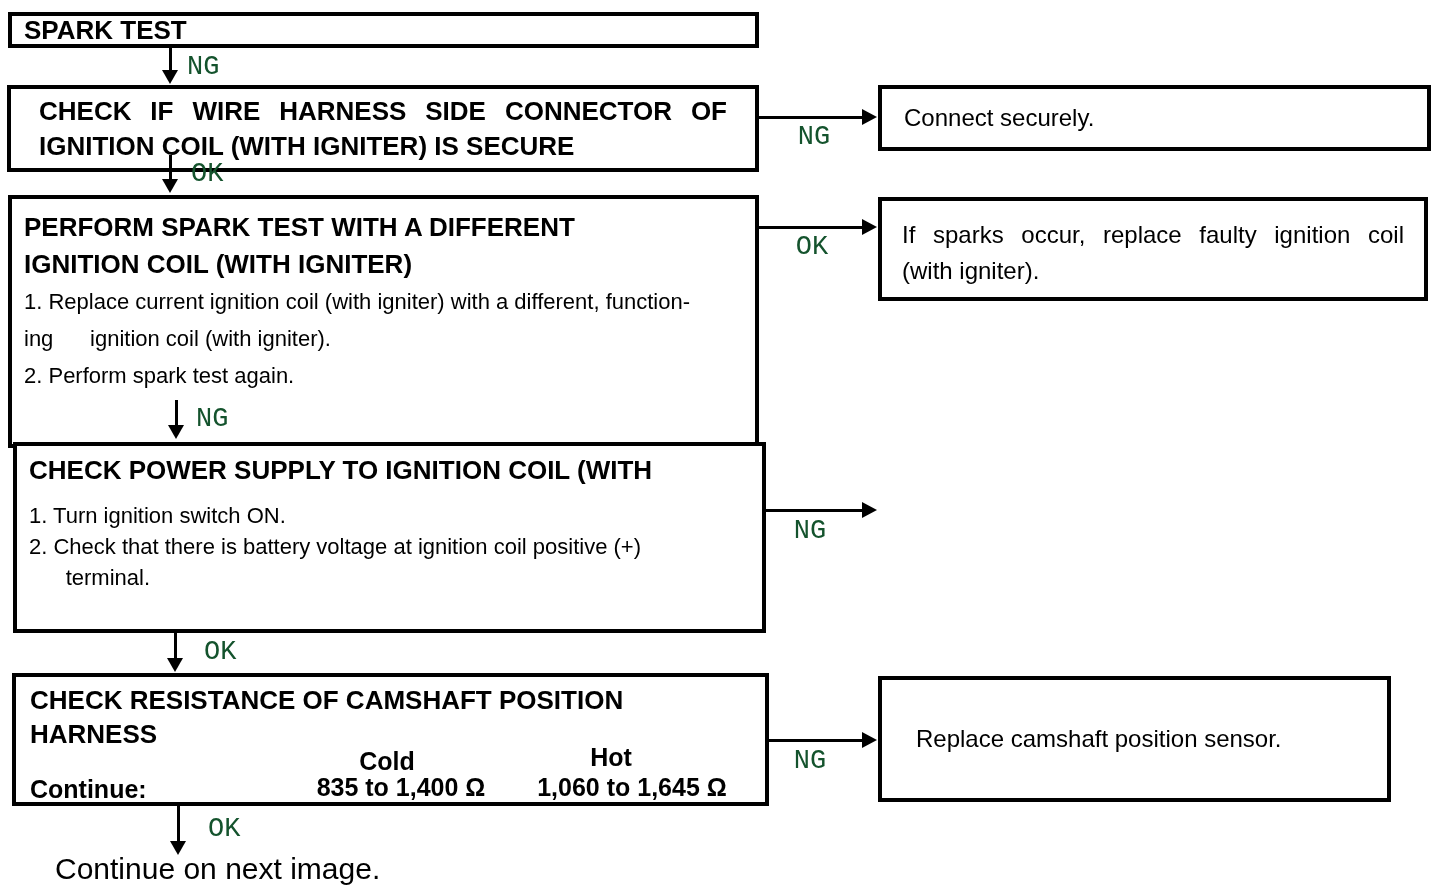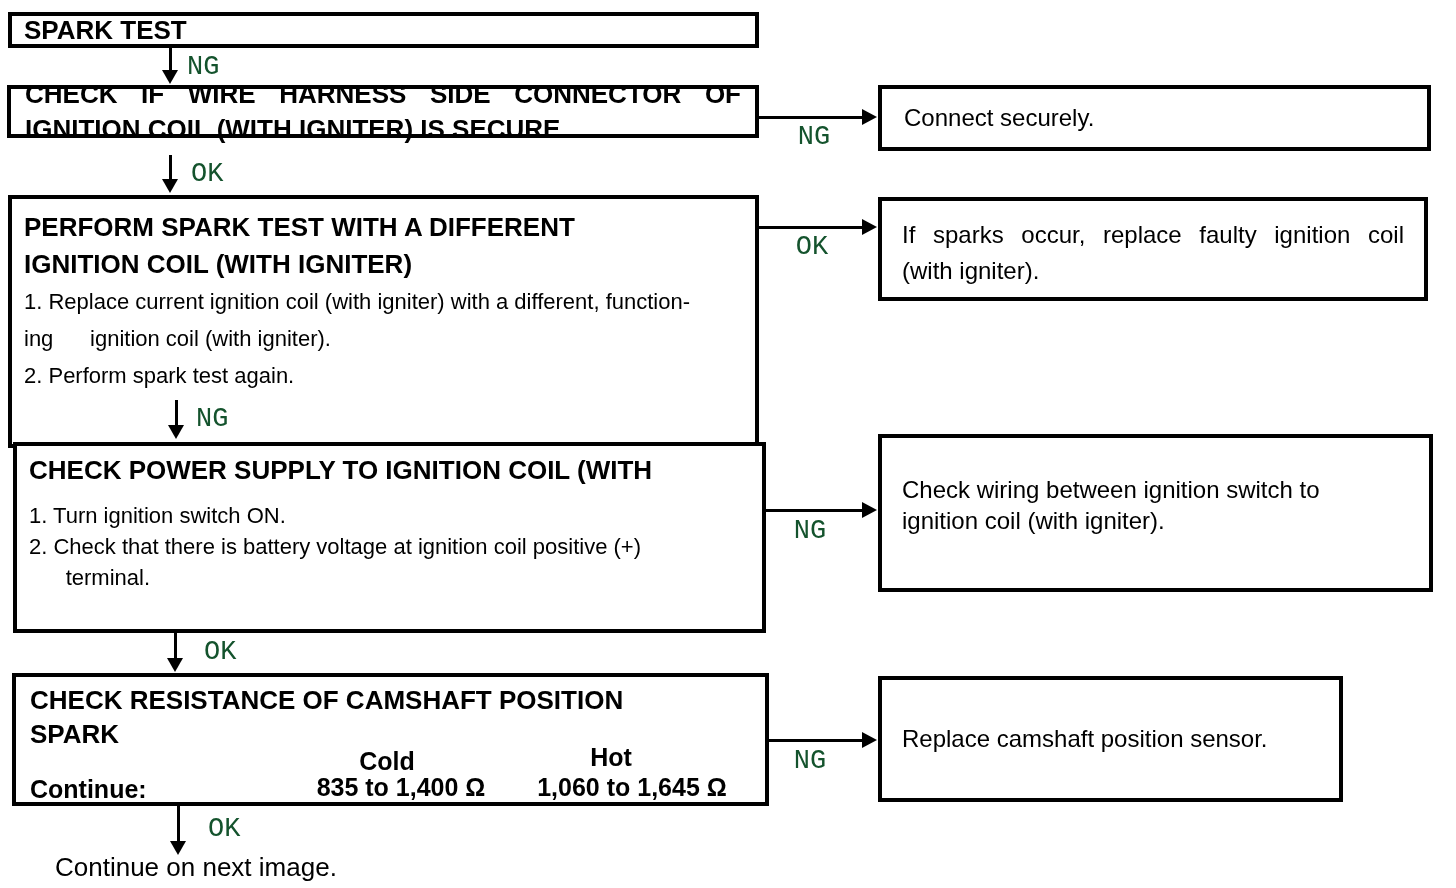--- a/index.html
+++ b/index.html
@@ -36,21 +36,21 @@
 <div id="canvas">
 
   <div class="box vcenter" style="left:8px;top:12px;width:751px;height:36px;padding-left:12px;">
     <span class="title-line">SPARK TEST</span>
   </div>
 
   <div class="vline" style="left:169px;top:47px;height:25px;"></div>
   <div class="tri-down" style="left:162px;top:70px;"></div>
   <span class="conn-label" style="left:187px;top:54px;">NG</span>
 
-  <div class="box vflex" style="left:7px;top:85px;width:752px;height:53px;padding:0 14px;justify-content:center;">
+  <div class="box vflex" style="left:7px;top:85px;width:752px;height:87px;padding:0 28px;justify-content:center;">
     <div class="title-line just" style="line-height:35px;">CHECK IF WIRE HARNESS SIDE CONNECTOR OF</div>
     <div class="title-line" style="line-height:35px;">IGNITION COIL (WITH IGNITER) IS SECURE</div>
   </div>
 
   <div class="hline" style="left:758px;top:116px;width:104px;"></div>
   <div class="tri-right" style="left:862px;top:109px;"></div>
   <span class="conn-label h-label" style="left:814px;top:124px;">NG</span>
 
   <div class="box vcenter" style="left:878px;top:85px;width:553px;height:66px;padding-left:22px;">
     <span class="rtext">Connect securely.</span>
@@ -85,46 +85,42 @@
     <div class="title-line" style="line-height:33px;">CHECK POWER SUPPLY TO IGNITION COIL (WITH</div>
     <div class="body-line" style="line-height:31px;margin-top:13px;">1. Turn ignition switch ON.</div>
     <div class="body-line" style="line-height:31px;">2. Check that there is battery voltage at ignition coil positive (+)</div>
     <div class="body-line" style="line-height:31px;">      terminal.</div>
   </div>
 
   <div class="hline" style="left:765px;top:509px;width:97px;"></div>
   <div class="tri-right" style="left:862px;top:502px;"></div>
   <span class="conn-label h-label" style="left:810px;top:518px;">NG</span>
 
-  <div class="box" style="left:878px;top:434px;width:555px;height:158px;padding:36px 20px 0;">
-    <div class="rtext" style="line-height:31px;">Check wiring between ignition switch to</div>
-    <div class="rtext" style="line-height:31px;">ignition coil (with igniter).</div>
-  </div>
 
   <div class="vline" style="left:174px;top:633px;height:27px;"></div>
   <div class="tri-down" style="left:167px;top:658px;"></div>
   <span class="conn-label" style="left:204px;top:639px;">OK</span>
 
   <div class="box" style="left:12px;top:673px;width:757px;height:133px;padding:6px 14px 0;">
     <div class="title-line" style="line-height:34px;">CHECK RESISTANCE OF CAMSHAFT POSITION</div>
-    <div class="title-line" style="line-height:34px;">SPARK</div>
+    <div class="title-line" style="line-height:34px;">HARNESS</div>
     <span class="abs b ctr" style="left:371px;top:84px;font-size:25px;">Cold</span>
     <span class="abs b ctr" style="left:595px;top:80px;font-size:25px;">Hot</span>
     <span class="abs b midleft" style="left:14px;top:112px;font-size:25px;">Continue:</span>
     <span class="abs b ctr" style="left:385px;top:110px;font-size:25px;">835 to 1,400 Ω</span>
     <span class="abs b ctr" style="left:616px;top:110px;font-size:25px;">1,060 to 1,645 Ω</span>
   </div>
 
   <div class="hline" style="left:768px;top:739px;width:94px;"></div>
   <div class="tri-right" style="left:862px;top:732px;"></div>
   <span class="conn-label h-label" style="left:810px;top:748px;">NG</span>
 
-  <div class="box vcenter" style="left:878px;top:676px;width:465px;height:126px;padding-left:20px;">
+  <div class="box vcenter" style="left:878px;top:676px;width:513px;height:126px;padding-left:34px;">
     <span class="rtext">Replace camshaft position sensor.</span>
   </div>
 
   <div class="vline" style="left:177px;top:805px;height:38px;"></div>
   <div class="tri-down" style="left:170px;top:841px;"></div>
   <span class="conn-label" style="left:208px;top:816px;">OK</span>
 
-  <span class="abs" style="left:55px;top:852px;font-size:26px;">Continue on next image.</span>
+  <span class="abs" style="left:55px;top:852px;font-size:30px;">Continue on next image.</span>
 
 </div>
 
 </body></html>

